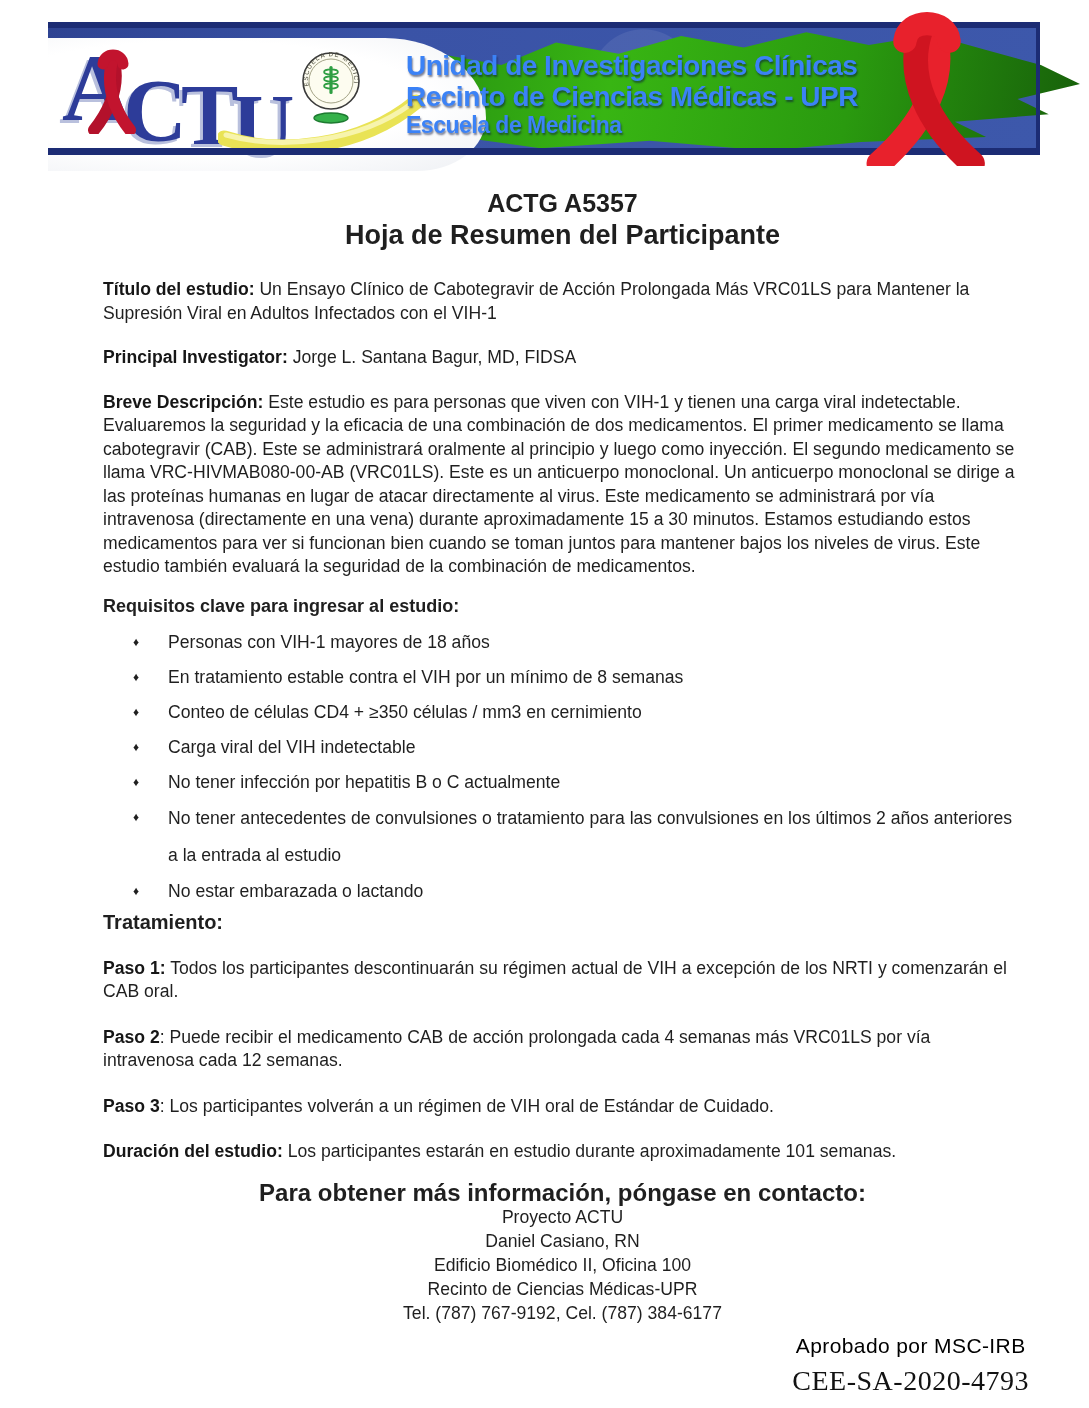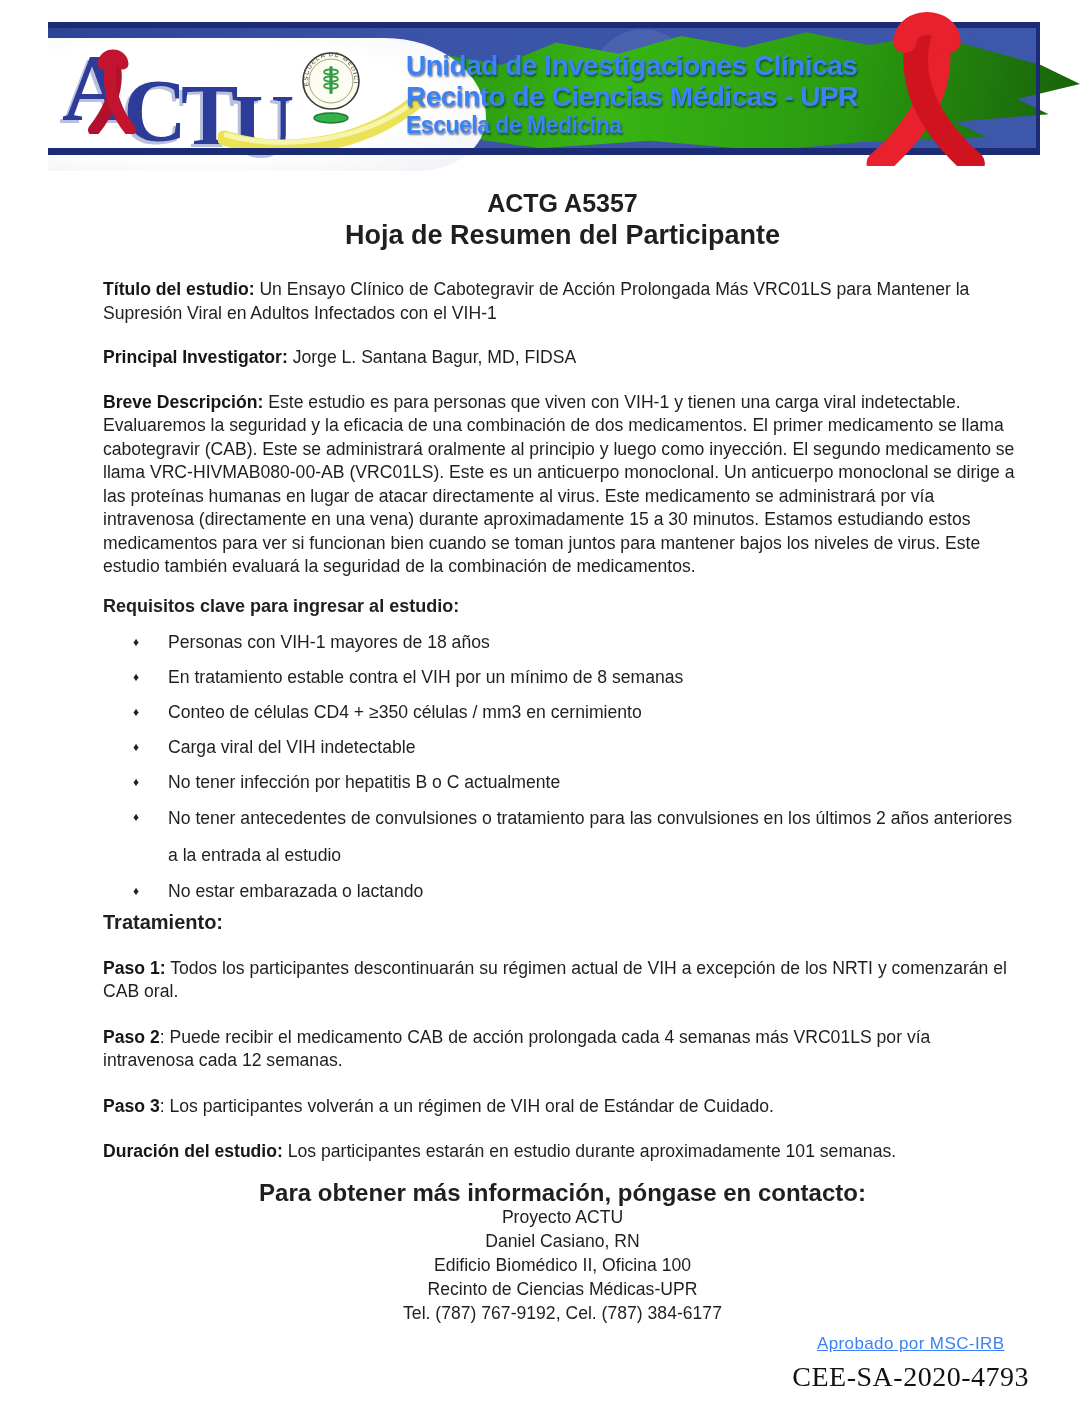--- a/index.html
+++ b/index.html
@@ -57,21 +57,21 @@
   .req-heading{margin-top:16px; font-weight:bold; font-size:18px;}
   .req-list{list-style:none; margin:7px 0 0 0; padding:0;}
   .req-list li{position:relative; padding-left:65px; line-height:35px;}
   .req-list li .bullet{position:absolute; left:30px; top:0; font-size:12px; line-height:35px;}
   .req-list li.two-line{line-height:37px;}
   .treat-heading{margin-top:2px; font-weight:bold; font-size:20px;}
   .step{margin-top:22px;}
   .contact-heading{margin-top:11px; text-align:center; font-weight:bold; font-size:24px;}
   .contact-lines{text-align:center; line-height:24px;}
   .approval{position:absolute; right:60px; top:1334px; text-align:center;}
-  .approval .ap1{font-size:17px; color:#3b82f6; letter-spacing:.4px;text-decoration:underline;}
+  .approval .ap1{font-size:21px; color:#000000; letter-spacing:.4px;}
   .approval .ap2{font-family:"Liberation Serif", serif; font-size:28px; color:#121212; margin-top:7px; letter-spacing:.5px;}
   b, strong{color:#161616;}
 </style>
 </head>
 <body>
 
 <div class="page">
 
   <div class="banner">
     <div class="banner-bg"></div>

